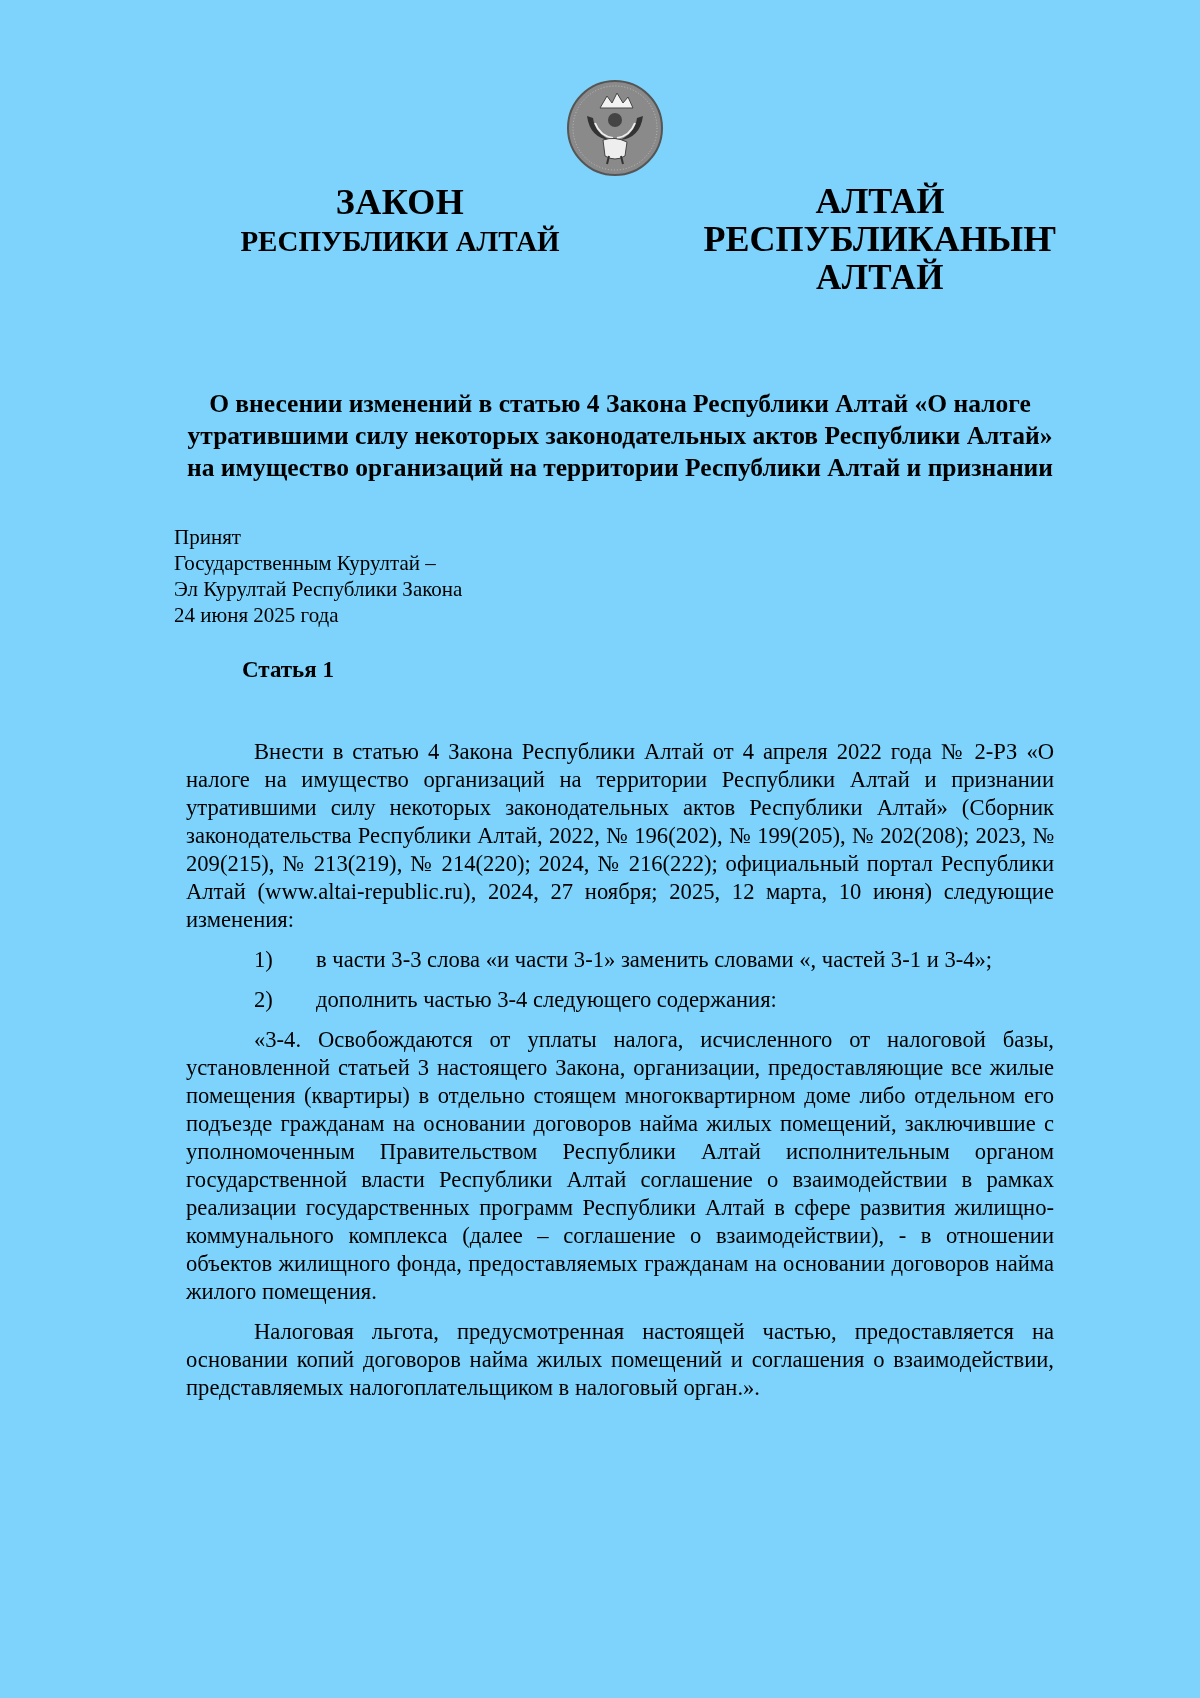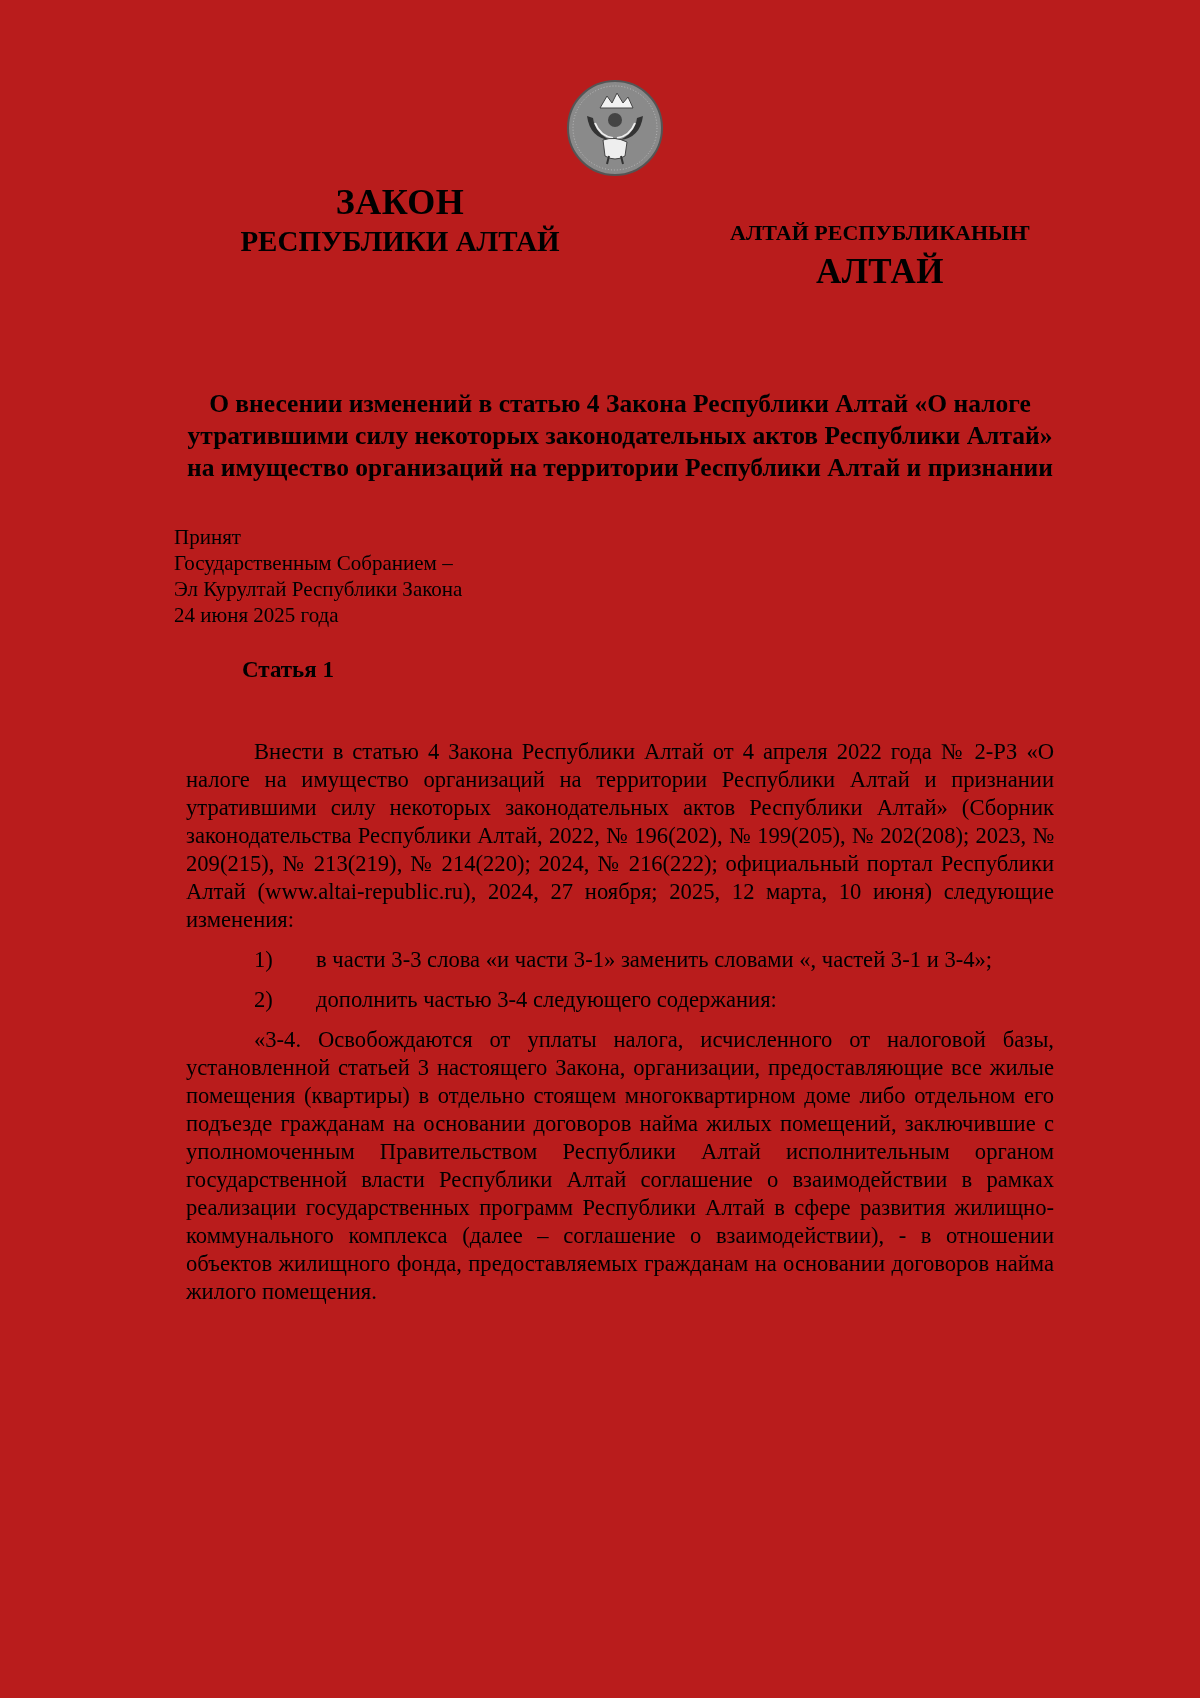--- a/index.html
+++ b/index.html
@@ -1,26 +1,26 @@
 <!DOCTYPE html>
 <html><head>
   <meta charset="utf-8">
   <style>
     html, body { margin: 0; padding: 0; background: #ffffff; }
     body {
       width: 1200px; height: 1698px; position: relative; overflow: hidden;
       font-family: "Liberation Serif", "DejaVu Serif", serif; color: #000;
     }
-    .page { position: absolute; left: 0; top: 0; width: 1200px; height: 1698px; background: #b91c1c; }
+    .page { position: absolute; left: 0; top: 0; width: 1200px; height: 1698px; background: #7dd3fc; }
     .emblem { position: absolute; left: 565px; top: 78px; width: 100px; height: 100px; }
     .hdr-left { position: absolute; left: 185px; top: 182px; width: 430px; text-align: center; font-weight: bold; }
     .hdr-right { position: absolute; left: 655px; top: 182px; width: 450px; text-align: center; font-weight: bold; }
     .hdr-big { font-size: 36px; line-height: 40px; letter-spacing: 0.5px; }
     .hdr-small { font-size: 29px; line-height: 38px; }
-    .hdr-right .hdr-small { font-size: 22px; margin-top: 32px; }
+    .hdr-right .hdr-small { font-size: 36px; }
     .hdr-right .hdr-big { font-size: 35px; }
     .title {
       position: absolute; left: 160px; top: 388px; width: 920px; text-align: center;
       font-weight: bold; font-size: 25.5px; line-height: 32px;
     }
     .title div { white-space: nowrap; }
     .adopted { position: absolute; left: 174px; top: 524px; font-size: 21px; line-height: 26px; }
     .adopted div { white-space: nowrap; }
     .article-head { position: absolute; left: 242px; top: 656px; font-weight: bold; font-size: 23px; line-height: 28px; }
     .body-text {
@@ -62,27 +62,28 @@
   </div>
 
   <div class="title">
     <div>О внесении изменений в статью 4 Закона Республики Алтай «О налоге</div>
     <div>утратившими силу некоторых законодательных актов Республики Алтай»</div>
     <div>на имущество организаций на территории Республики Алтай и признании</div>
   </div>
 
   <div class="adopted">
     <div>Принят</div>
-    <div>Государственным Собранием –</div>
+    <div>Государственным Курултай –</div>
     <div>Эл Курултай Республики Закона</div>
     <div>24 июня 2025 года</div>
   </div>
 
   <div class="article-head">Статья 1</div>
 
   <div class="body-text">
     <p class="indent">Внести в статью 4 Закона Республики Алтай от 4 апреля 2022 года № 2-РЗ «О налоге на имущество организаций на территории Республики Алтай и признании утратившими силу некоторых законодательных актов Республики Алтай» (Сборник законодательства Республики Алтай, 2022, № 196(202), № 199(205), № 202(208); 2023, № 209(215), № 213(219), № 214(220); 2024, № 216(222); официальный портал Республики Алтай (www.altai-republic.ru), 2024, 27 ноября; 2025, 12 марта, 10 июня) следующие изменения:</p>
     <p class="list-item"><span class="list-num">1)</span><span>в части 3-3 слова «и части 3-1» заменить словами «, частей 3-1 и 3-4»;</span></p>
     <p class="list-item"><span class="list-num">2)</span><span>дополнить частью 3-4 следующего содержания:</span></p>
     <p class="indent">«3-4. Освобождаются от уплаты налога, исчисленного от налоговой базы, установленной статьей 3 настоящего Закона, организации, предоставляющие все жилые помещения (квартиры) в отдельно стоящем многоквартирном доме либо отдельном его подъезде гражданам на основании договоров найма жилых помещений, заключившие с уполномоченным Правительством Республики Алтай исполнительным органом государственной власти Республики Алтай соглашение о взаимодействии в рамках реализации государственных  программ Республики Алтай в сфере развития жилищно-коммунального комплекса (далее – соглашение о взаимодействии), - в отношении объектов жилищного фонда, предоставляемых гражданам на основании договоров найма жилого помещения.</p>
+    <p class="indent gap">Налоговая льгота, предусмотренная настоящей частью, предоставляется на основании копий договоров найма жилых помещений и соглашения о взаимодействии, представляемых налогоплательщиком в налоговый орган.».</p>
   </div>
 
 </div>
 
 </body></html>

